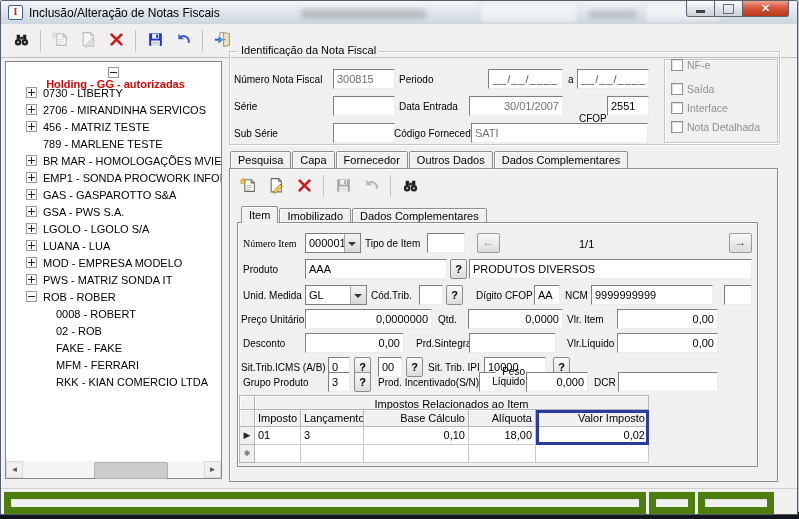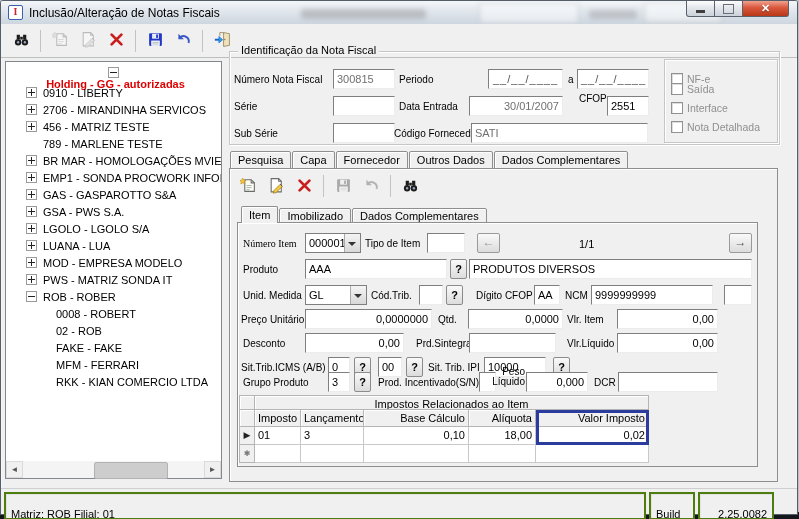--- a/index.html
+++ b/index.html
@@ -111,22 +111,22 @@
   .tcell.title{text-align:center;box-shadow:inset 1px 1px 0 #fff;}
   .tcell.data{background:#fff;border-right:1px solid #c9c9c9;border-bottom:1px solid #c9c9c9;}
   .tcell.mk{text-align:center;padding:0;font-size:9px;line-height:17px;color:#222;}
   .ttop{border-top:1px solid #b5b5b5;}
   .tleft{border-left:1px solid #b5b5b5;}
   #bluebox{position:absolute;box-sizing:border-box;border:3px solid #2c3c9e;pointer-events:none;z-index:6;}
 
   
   .statusbar{position:absolute;left:0;top:487px;width:100%;height:25px;background:#f0f0f0;
              border-top:1px solid #cfcfcf;}
-  .spanel{position:absolute;top:3px;height:19px;border:2px solid #4d7c0f;box-sizing:border-box;
-          line-height:17px;padding:12px 5px;background:#f0f0f0;overflow:hidden;white-space:nowrap;
+  .spanel{position:absolute;top:3px;height:19px;border:7px solid #4d7c0f;box-sizing:border-box;
+          line-height:17px;padding:4px 5px;background:#f0f0f0;overflow:hidden;white-space:nowrap;
           box-shadow:inset 1px 1px 1px rgba(0,0,0,.06);}
 </style>
 </head>
 <body>
 
 <div class="desktop">
   <div class="taskbar"></div>
 
   <div class="win">
 
@@ -210,21 +210,21 @@
         </div>
       </div>
 
     <div id="tree">
         <div class="trow" style="padding-left: 4px; flex-direction: column;">
           <span class="exp"></span>
           <span class="tlabel root">Holding -  GG -  autorizadas</span>
         </div>
         <div class="trow" style="padding-left: 20px;">
           <span class="exp plus"></span>
-          <span class="tlabel">0910 - LIBERTY</span>
+          <span class="tlabel">0730 - LIBERTY</span>
         </div>
         <div class="trow" style="padding-left: 20px;">
           <span class="exp plus"></span>
           <span class="tlabel">2706 - MIRANDINHA SERVICOS</span>
         </div>
         <div class="trow" style="padding-left: 20px;">
           <span class="exp plus"></span>
           <span class="tlabel">456 - MATRIZ TESTE</span>
         </div>
         <div class="trow" style="padding-left: 20px;">
@@ -295,29 +295,29 @@
     <div class="lb" style="left:233px;top:73px;">Número Nota Fiscal</div>
     <div class="tb dim" style="left:332px;top:68px;width:62px;">300815</div>
     <div class="lb" style="left:398px;top:73px;">Periodo</div>
     <div class="tb ph" style="left:487px;top:68px;width:75px;">__/__/____</div>
     <div class="lb" style="left:567px;top:73px;">a</div>
     <div class="tb ph" style="left:576px;top:68px;width:72px;">__/__/____</div>
     <div class="lb" style="left:233px;top:100px;">Série</div>
     <div class="tb" style="left:332px;top:95px;width:62px;"></div>
     <div class="lb" style="left:398px;top:100px;">Data Entrada</div>
     <div class="tb dim num" style="left:468px;top:95px;width:94px;">30/01/2007</div>
-    <div class="lb" style="left:578px;top:92px;">CFOP</div>
+    <div class="lb" style="left:578px;top:112px;">CFOP</div>
     <div class="tb" style="left:606px;top:95px;width:42px;">2551</div>
     <div class="lb" style="left:233px;top:127px;">Sub Série</div>
     <div class="tb" style="left:332px;top:122px;width:62px;"></div>
     <div class="lb" style="left:393px;top:127px;">Código Fornecedor</div>
     <div class="tb dim" style="left:470px;top:122px;width:177px;">SATI</div>
     <div class="grpbox" style="left:663px;top:58px;width:112px;height:82px;"></div>
     <div id="cbGroup">
-        <div class="cbrow" style="left: 670px; top: 72px; text-align: center;">
+        <div class="cbrow" style="left: 670px; top: 58px; text-align: center;">
           <span class="cb"></span>
           <span class="cblabel">NF-e</span>
         </div>
         <div class="cbrow" style="left: 670px; top: 82px;">
           <span class="cb"></span>
           <span class="cblabel">Saída</span>
         </div>
         <div class="cbrow" style="left: 670px; top: 101px;">
           <span class="cb"></span>
           <span class="cblabel">Interface</span>

